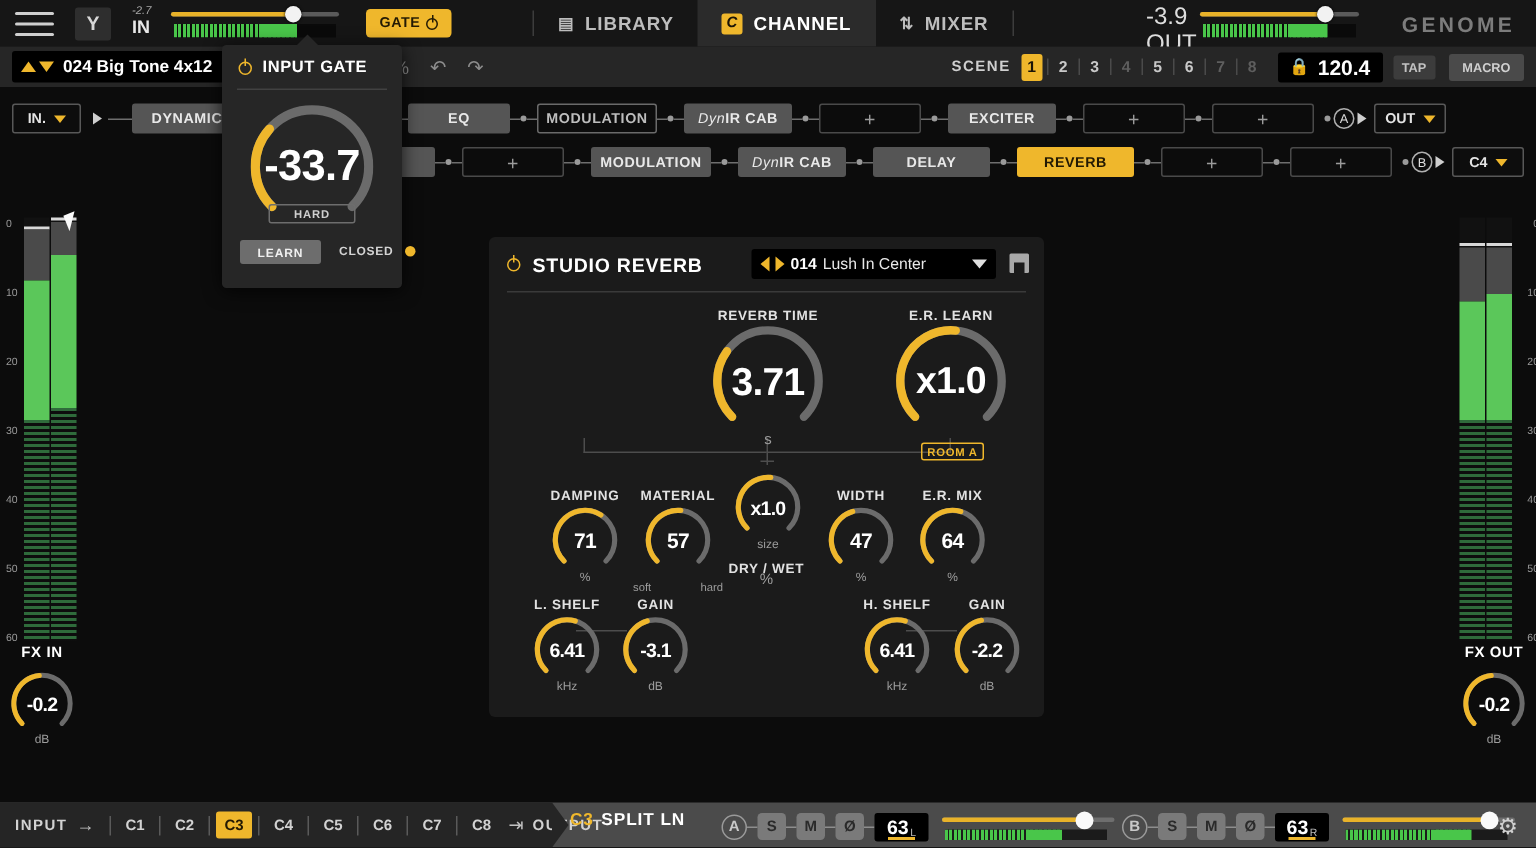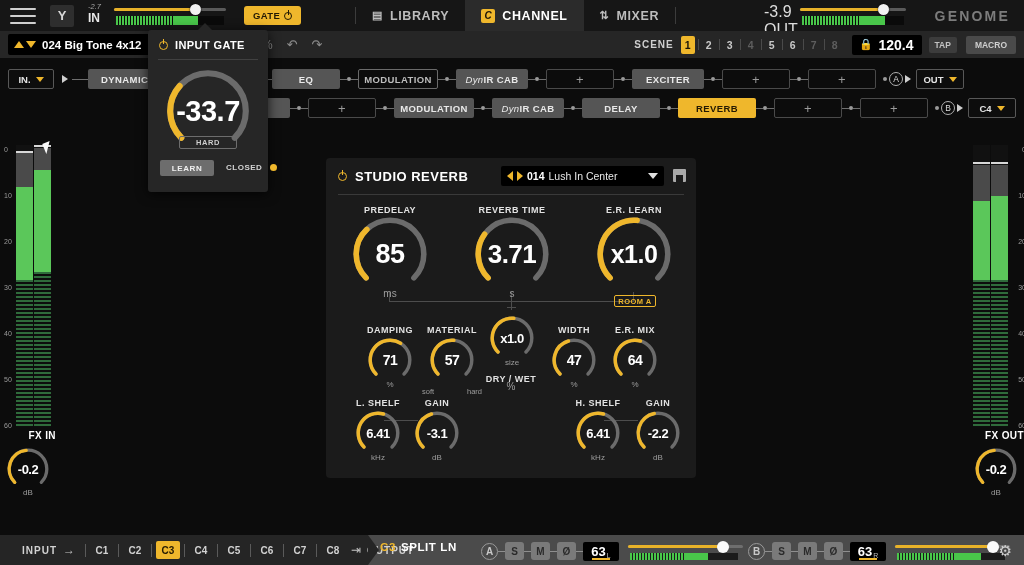--- a/index.html
+++ b/index.html
@@ -105,21 +105,21 @@
   .meterpanel { position:absolute; top:145px; width:56px; height:360px; }
   .mp-left { left:0; } .mp-right { right:0; }
   .scaleCol { position:absolute; top:0; width:16px; height:282px; }
   .sl { position:absolute; font-size:7px; color:#9a9a9a; }
   .mbar { position:absolute; top:0; width:17px; height:282px; background:#111; }
   .mpeak { position:absolute; width:17px; height:2px; background:#d8d8d8; }
   .mgrey { position:absolute; width:17px; background:#4a4a4a; }
   .mgreen { position:absolute; width:17px; background:#5bc75a; }
   .mtail { position:absolute; width:17px;
      background:repeating-linear-gradient(180deg,#2f6b3b 0 2px, #0d0d0d 2px 4px); }
-  .fxlbl { position:absolute; top:285px; width:100%; text-align:right; font-size:10px;
+  .fxlbl { position:absolute; top:285px; width:100%; text-align:center; font-size:10px;
      font-weight:bold; color:#fff; letter-spacing:.4px; }
 
   
   .knobunit { position:absolute; text-align:center; }
   .knob-cap { font-size:9px; font-weight:bold; letter-spacing:.5px; color:#e2e2e2; white-space:nowrap;}
   .knob-sub { position:absolute; font-size:7.5px; color:#9d9d9d; }
 
   
   .plugin { position:absolute; left:326px; top:158px; width:370px; height:320px;
      background:#1b1b1b; border-radius:4px; }
@@ -157,21 +157,21 @@
      font-size:8px; font-weight:bold; color:#f0f0f0; letter-spacing:.6px; cursor:pointer;}
   .closedlbl { position:absolute; left:78px; top:133px; font-size:8px; font-weight:bold;
      color:#d3d3d3; letter-spacing:.5px;}
   .closeddot { position:absolute; left:122px; top:134px; width:7px; height:7px; border-radius:50%; background:#efb72c;}
   .cursor { position:absolute; left:44px; top:142px; width:0;height:0;
      border-left:8px solid #fafafa; border-bottom:11px solid transparent; transform:rotate(-22deg); z-index:60;}
 
   
   .bottombar { position:absolute; left:0; bottom:0; width:1024px; height:30px; background:#4b4b4b; }
   .bb-left { position:absolute; left:0; top:0; height:30px; background:#252525; width:368px;
-     display:flex; align-items:center; padding-left:22px; gap:0; }
+     display:flex; align-items:center; padding-left:10px; gap:0; }
   .bb-left:after { content:""; position:absolute; right:-11px; top:0; width:0;height:0;
      border-top:15px solid transparent;border-bottom:15px solid transparent;border-left:11px solid #252525;}
   .bb-lbl { font-size:10px; font-weight:bold; letter-spacing:1px; color:#d2d2d2; }
   .ch { width:24px; height:18px; display:flex; align-items:center; justify-content:center;
      font-size:10px; font-weight:bold; color:#d2d2d2; border-radius:2px; cursor:pointer; }
   .ch.on { background:#efb72c; color:#241a03; }
   .vsep { width:1px; height:13px; background:#5a5a5a; margin:0 4px; }
   .chipname { font-size:11.5px; font-weight:bold; letter-spacing:.6px; color:#fff; }
   .rbtn { width:19px; height:18px; border-radius:3px; background:#7a7a7a; color:#2a2a2a;
      font-size:10px; font-weight:bold; display:flex; align-items:center; justify-content:center; cursor:pointer;}
@@ -505,30 +505,20 @@
 
     <div class="connector" style="left:63px;  top:134px; width:1px;  height:10px;"></div>
     <div class="connector" style="left:63px;  top:143px; width:122px;height:1px;"></div>
     <div class="connector" style="left:185px; top:134px; width:1px;  height:18px;"></div>
     <div class="connector" style="left:185px; top:143px; width:122px;height:1px;"></div>
     <div class="connector" style="left:307px; top:134px; width:1px;  height:10px;"></div>
     <div class="connector" style="left:181px; top:149px; width:9px;  height:1px;"></div>
     <div class="connector" style="left:58px;  top:262px; width:34px; height:1px;"></div>
     <div class="connector" style="left:278px; top:262px; width:34px; height:1px;"></div>
 
-    <div class="knobunit" style="left:25px; top:47px; width:78px;">
-      <div class="knob-cap">PREDELAY</div>
-      <div class="karc">
-          <div style="position: relative; width: 74px; height: 74px; margin: 2px auto 0px;"><svg width="74" height="74" viewBox="0 0 74 74">
-              <path d="M 13.099790795894698 60.90020920410531 A 33.8 33.8 0 1 1 60.90020920410534 60.90020920410528" fill="none" stroke="#6b6b6b" stroke-width="5.55" stroke-linecap="round"></path>
-              <path d="M 13.099790795894698 60.90020920410531 A 33.8 33.8 0 0 1 13.862307819610315 12.360860393156297" fill="none" stroke="#efb72c" stroke-width="5.55" stroke-linecap="round"></path>
-            </svg><div style="position: absolute; left: 0px; top: 0px; width: 100%; height: 100%; display: flex; align-items: center; justify-content: center; font-weight: bold; color: rgb(255, 255, 255); font-size: 27px; letter-spacing: -0.5px;">85</div></div>
-          <div style="font-size: 10px; color: rgb(157, 157, 157); text-align: center; margin-top: -3px;">ms</div>
-        </div>
-    </div>
     <div class="knobunit" style="left:147px; top:47px; width:78px;">
       <div class="knob-cap">REVERB TIME</div>
       <div class="karc">
           <div style="position: relative; width: 74px; height: 74px; margin: 2px auto 0px;"><svg width="74" height="74" viewBox="0 0 74 74">
               <path d="M 13.099790795894698 60.90020920410531 A 33.8 33.8 0 1 1 60.90020920410534 60.90020920410528" fill="none" stroke="#6b6b6b" stroke-width="5.55" stroke-linecap="round"></path>
               <path d="M 13.099790795894698 60.90020920410531 A 33.8 33.8 0 0 1 9.655225590126776 17.132858472514414" fill="none" stroke="#efb72c" stroke-width="5.55" stroke-linecap="round"></path>
             </svg><div style="position: absolute; left: 0px; top: 0px; width: 100%; height: 100%; display: flex; align-items: center; justify-content: center; font-weight: bold; color: rgb(255, 255, 255); font-size: 26px; letter-spacing: -0.5px;">3.71</div></div>
           <div style="font-size: 10px; color: rgb(157, 157, 157); text-align: center; margin-top: -3px;">s</div>
         </div>
     </div>

